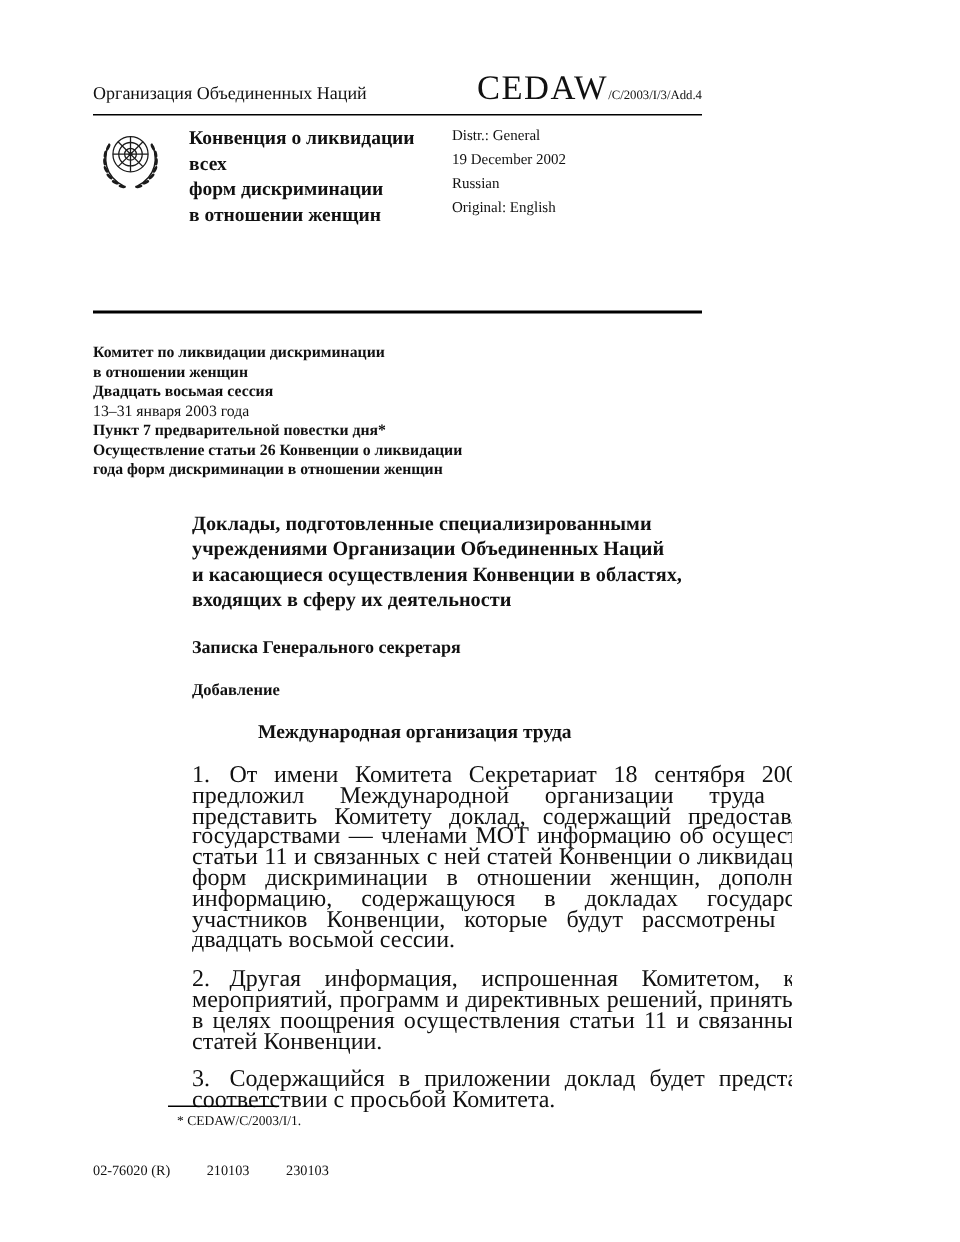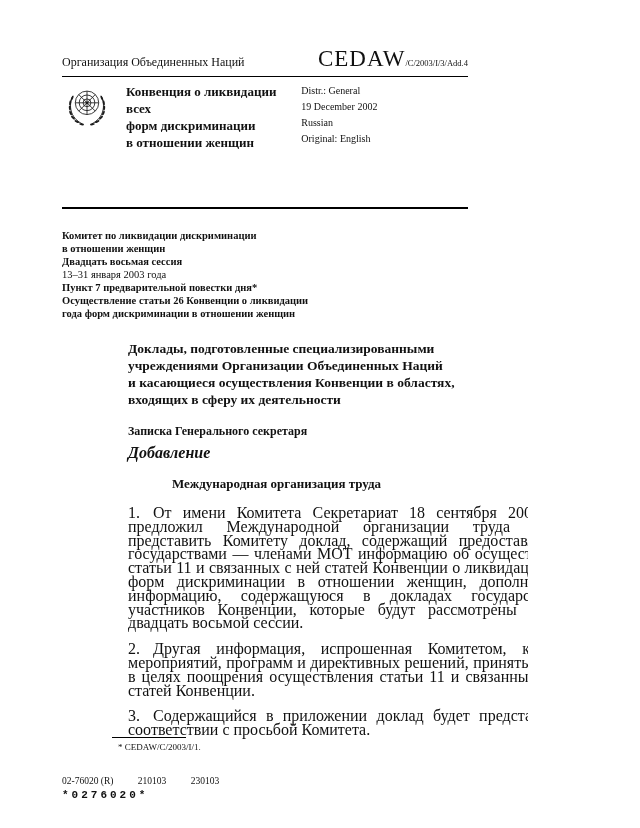--- a/index.html
+++ b/index.html
@@ -57,21 +57,21 @@
 
   
   .main { margin-left: 66px; margin-top: 20px; }
   .doc-title {
     font-size: 13.5px;
     font-weight: bold;
     line-height: 17px;
     width: 380px;
   }
   .note-heading { font-size: 12px; font-weight: bold; margin-top: 16px; }
-  .addendum-heading { font-size: 16px; font-weight: bold; margin-top: 5px; font-style: italic; }
+  .addendum-heading { font-size: 11px; font-weight: bold; margin-top: 15px; }
   .section-heading { font-size: 13px; font-weight: bold; margin-top: 14px; margin-left: 44px; }
   .para {
     margin-top: 12px;
     font-size: 16px;
     line-height: 13.8px;
     text-align: justify;
     width: 452px;
   }
   .para:first-of-type { margin-top: 14px; }
   .pnum { margin-right: 13px; }
@@ -190,16 +190,15 @@
     <div class="footnote-rule"></div>
     <div class="footnote-text">* CEDAW/C/2003/I/1.</div>
   </div>
 
   <div class="footer">
     <div class="footer-line">
       <span>02-76020 (R)</span>
       <span>210103</span>
       <span>230103</span>
     </div>
-    <div class="barcode-text">*0276020*</div>
   </div>
 
 </div>
 
 </body></html>

